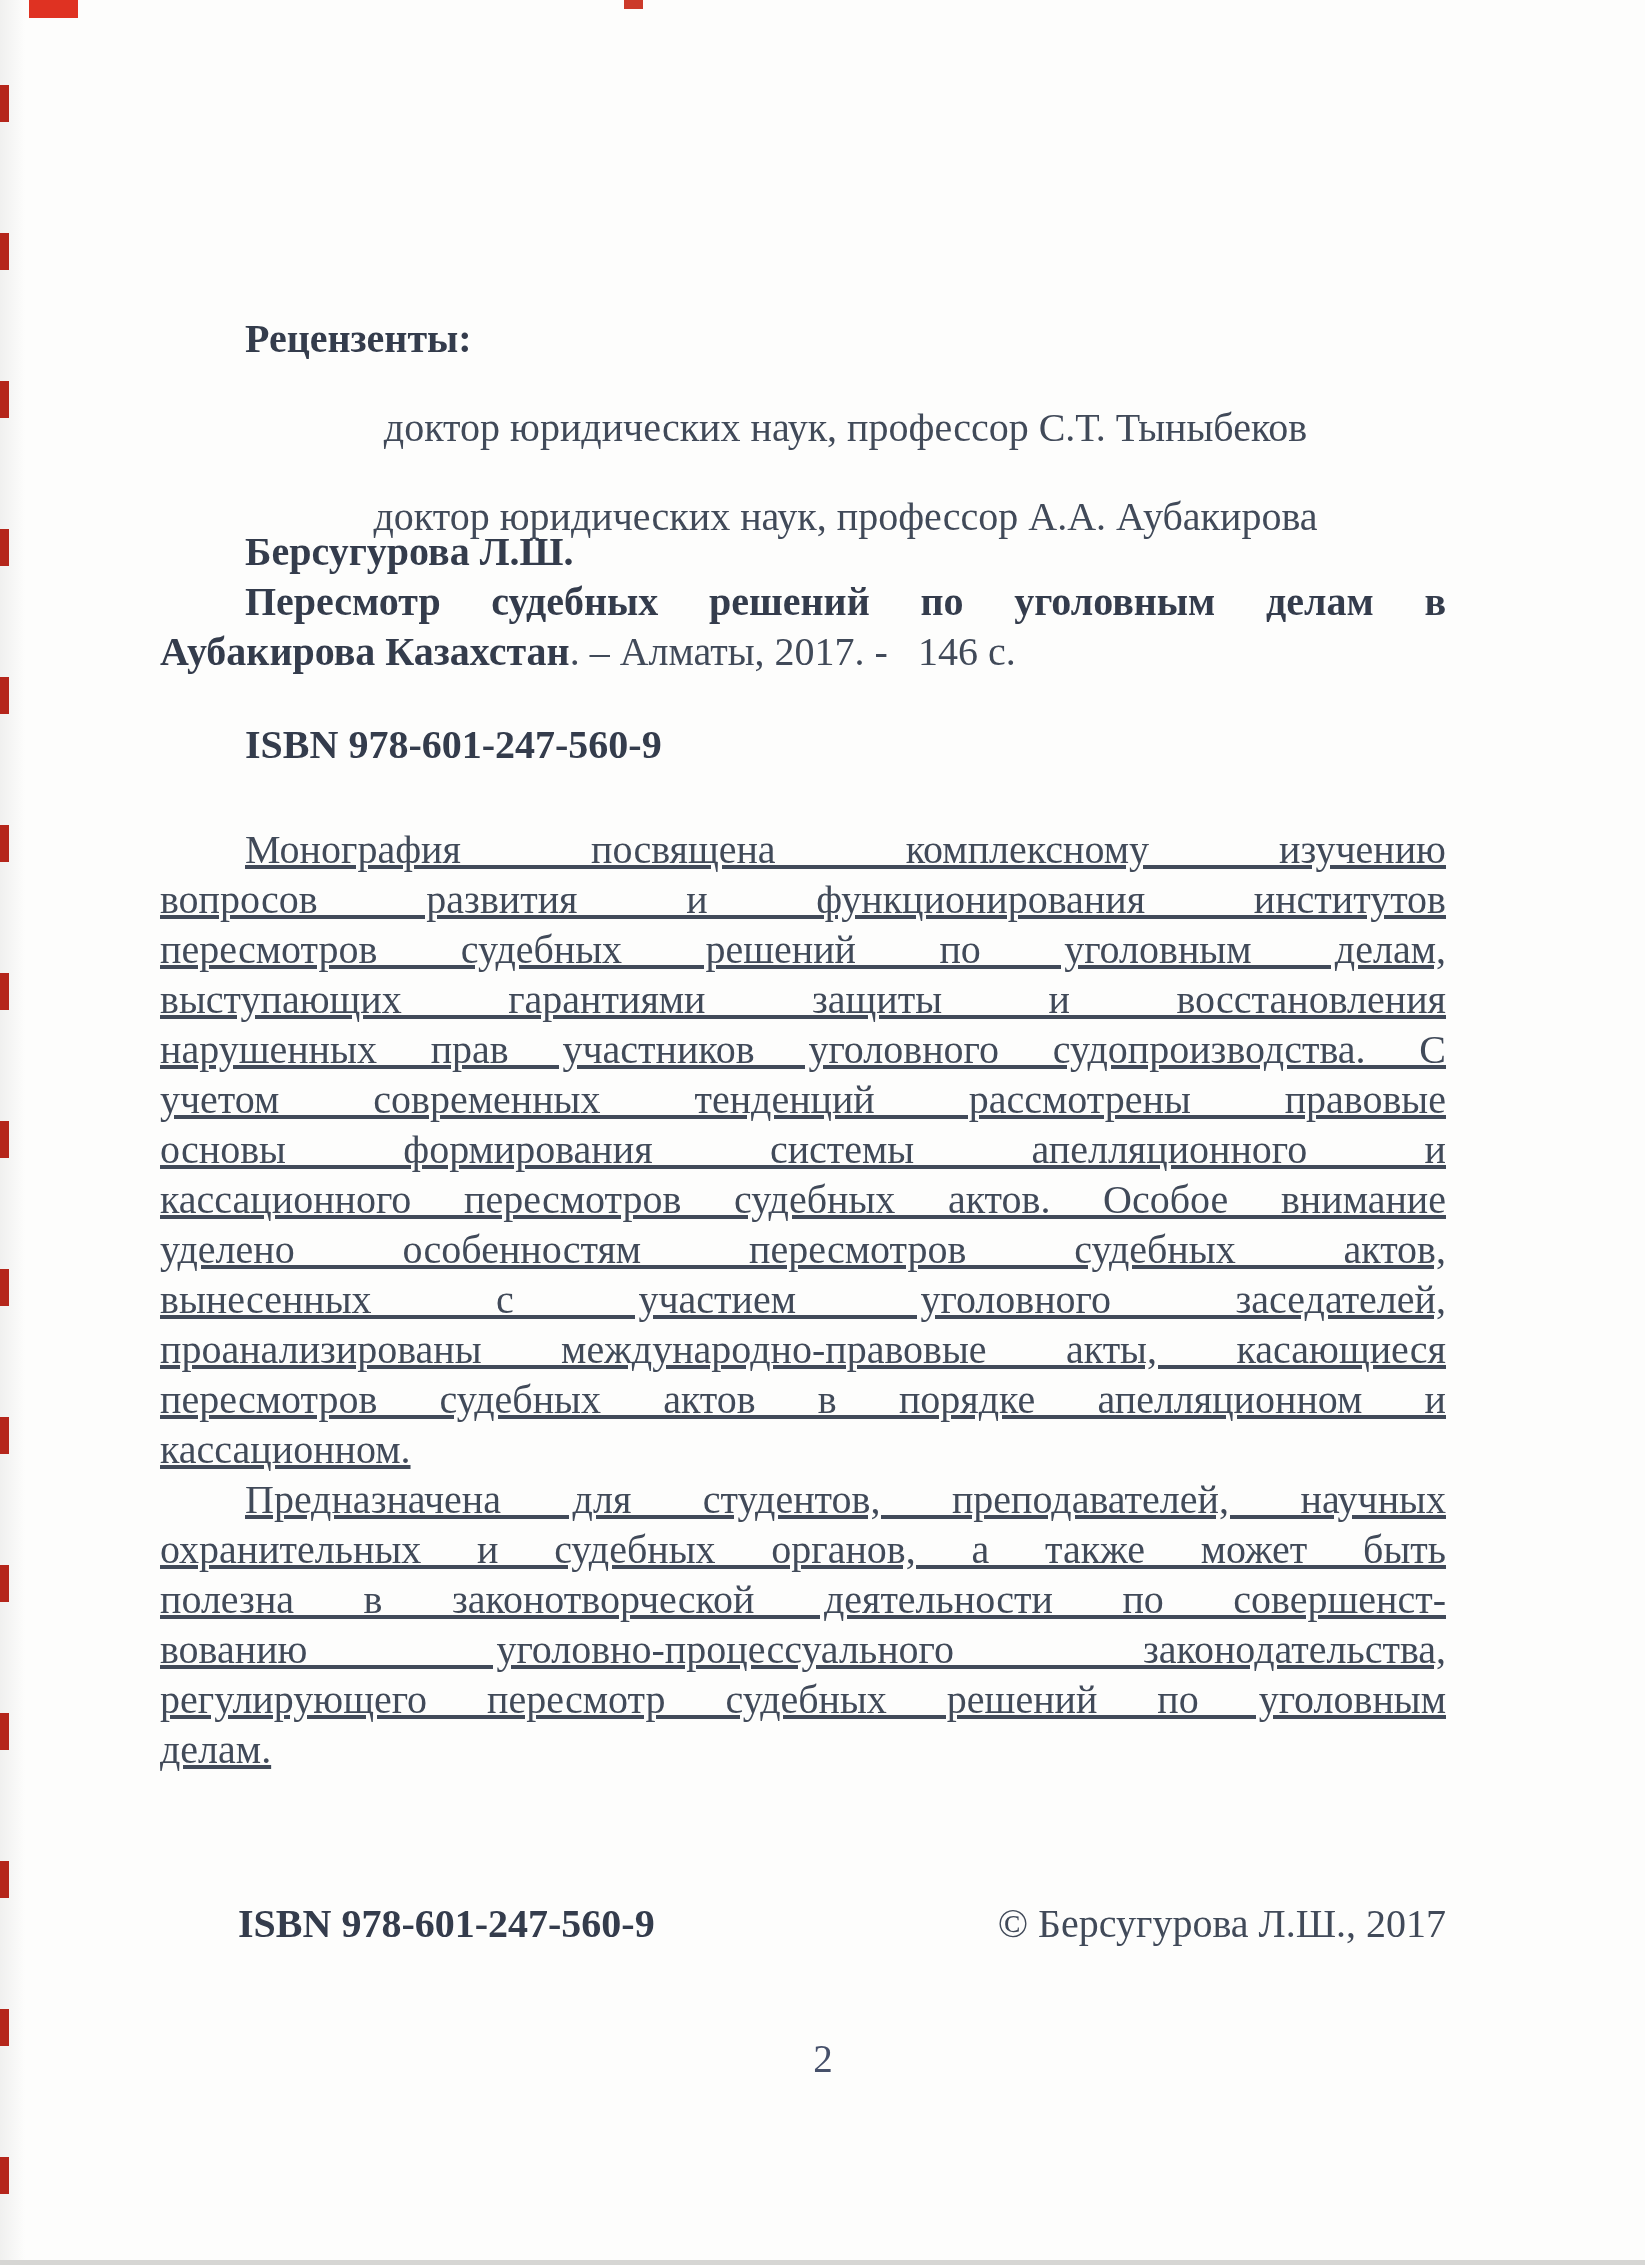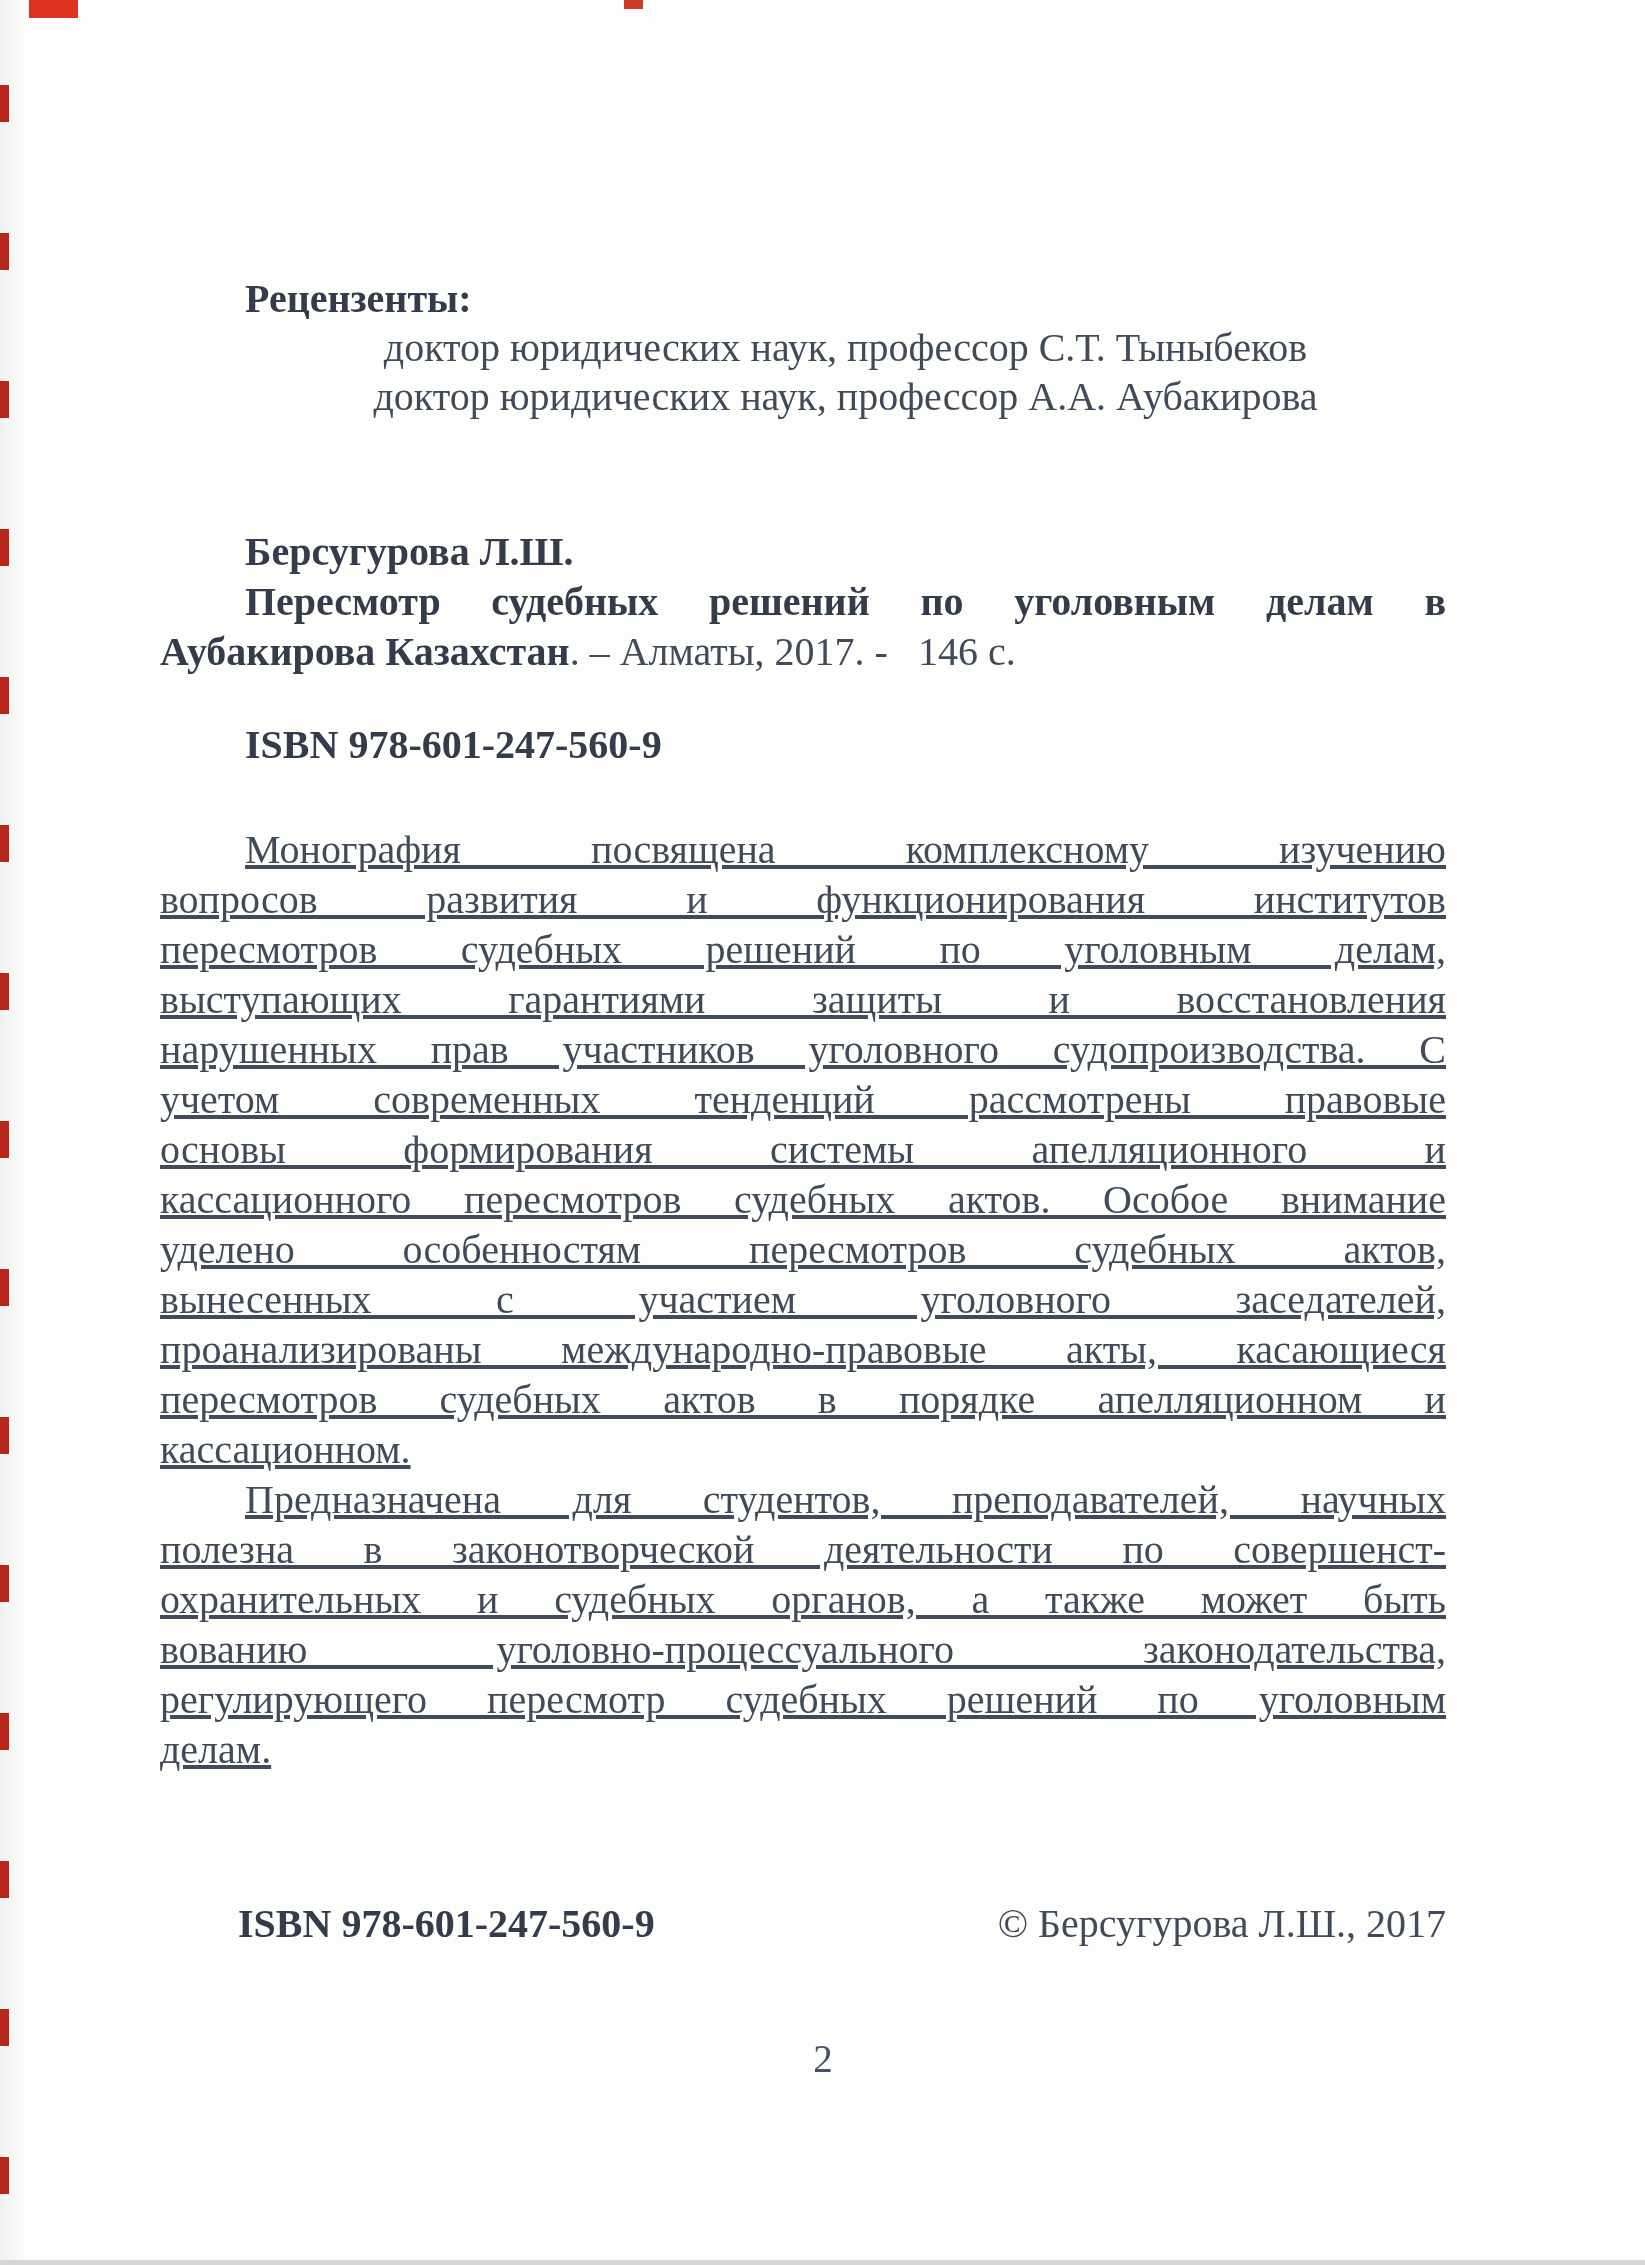--- a/index.html
+++ b/index.html
@@ -13,21 +13,21 @@
   }
   .content{position:absolute;left:160px;width:1286px;}
   .line{line-height:50px;min-height:50px;}
   .plain .line{text-align:center;}
   .justified .line{text-align:justify;text-align-last:justify;}
   .justified .line.last{text-align:justify;text-align-last:left;}
   .line.indent{padding-left:85px;}
   .fs{font-size:40px;}
   .bold{font-weight:bold;color:#343c4c;}
   .reviewers{top:274px;}
-  .reviewers .line{line-height:49px;min-height:49px;}
+  .reviewers .line{line-height:49px;min-height:49px;margin-top:40px;}
   .titleblock{top:527px;}
   .titleblock .line{line-height:50px;font-family:Liberation Serif, serif;}
   .title-justified{text-align:justify;text-align-last:justify;padding-left:85px;}
   .prewrap{white-space:pre-wrap;}
   .isbn-head{top:720px;}
   .annotation{top:825px;text-decoration:underline;}
   .footer{
     top:1900px;display:flex;justify-content:space-between;align-items:baseline;
   }
   .footer .isbn{padding-left:78px;}
@@ -89,22 +89,22 @@
         <div class="line">основы формирования системы апелляционного и</div>
         <div class="line">кассационного пересмотров судебных актов. Особое внимание</div>
         <div class="line">уделено особенностям пересмотров судебных актов,</div>
         <div class="line">вынесенных с участием уголовного заседателей,</div>
         <div class="line">проанализированы международно-правовые акты, касающиеся</div>
         <div class="line">пересмотров судебных актов в порядке апелляционном и</div>
         <div class="line last">кассационном.</div>
       </div>
     <div class="justified">
         <div class="line indent">Предназначена для студентов, преподавателей, научных</div>
+        <div class="line">охранительных и судебных органов, а также может быть</div>
         <div class="line">полезна в законотворческой деятельности по совершенст-</div>
-        <div class="line">охранительных и судебных органов, а также может быть</div>
         <div class="line">вованию уголовно-процессуального законодательства,</div>
         <div class="line">регулирующего пересмотр судебных решений по уголовным</div>
         <div class="line last">делам.</div>
       </div>
   </div>
 
   <div class="content footer fs" style="position:absolute;">
     <span class="bold isbn">ISBN 978-601-247-560-9</span>
     <span>© Берсугурова Л.Ш., 2017</span>
   </div>

